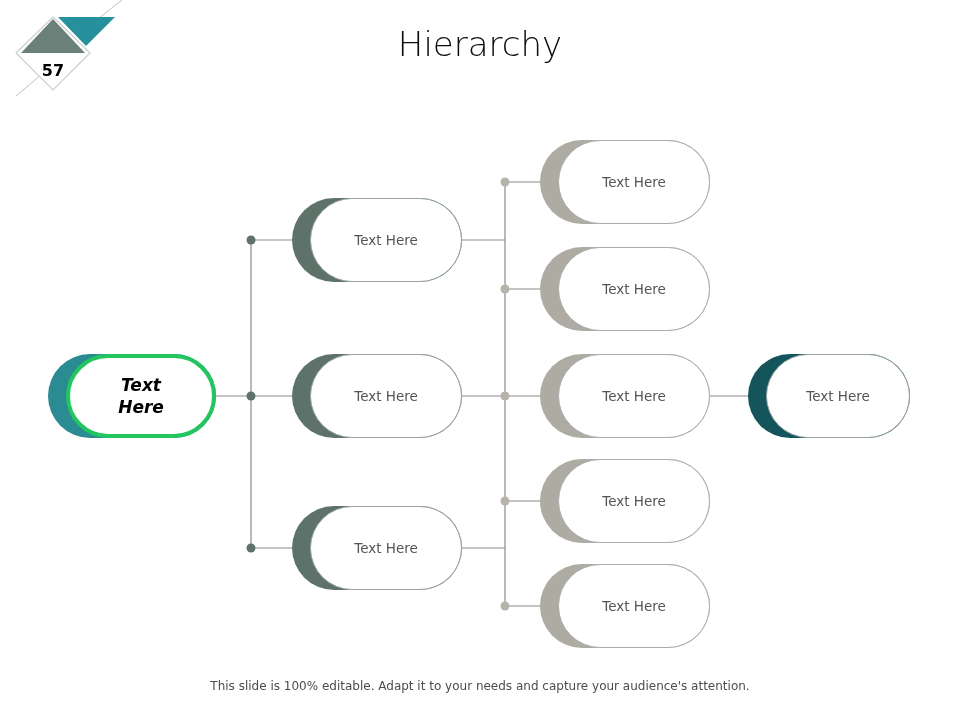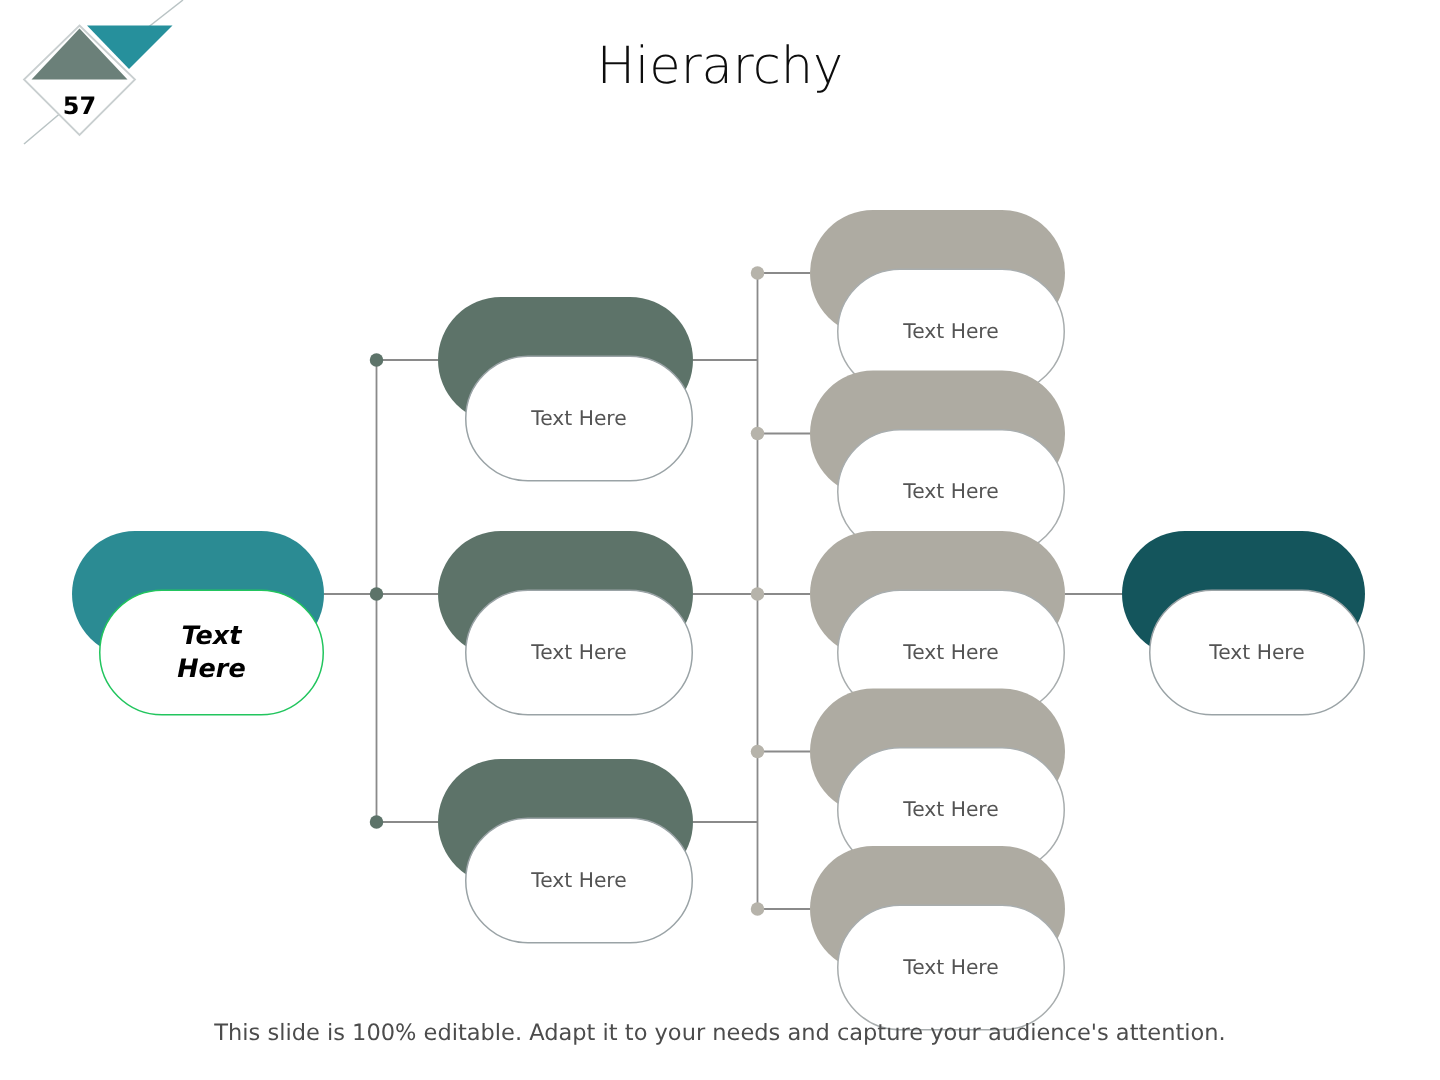--- a/index.html
+++ b/index.html
@@ -73,33 +73,32 @@
   .node .pill {
     position: absolute;
     top: 0;
     height: 100%;
     border-radius: 999px;
     background: #ffffff;
     display: flex;
     align-items: center;
     justify-content: center;
     box-sizing: border-box;
-    margin-top: 39px;
   }
   .node .label {
     text-align: center;
     white-space: pre-line;
   }
 
   
   #node-root { left: 48px; top: 354px; width: 168px; height: 84px; }
   #node-root .shadow { background: #2b8b93; }
   #node-root .pill {
     left: 18px; width: 150px;
-    border: 1px solid #22c55e;
+    border: 4px solid #22c55e;
   }
   #node-root .label {
     font-family: "DejaVu Sans", sans-serif;
     font-weight: bold;
     font-style: italic;
     font-size: 17px;
     line-height: 22px;
     color: #000000;
   }
 
@@ -146,21 +145,21 @@
   }
 
   
   #footer-note {
     position: absolute;
     left: 0;
     top: 679px;
     width: 960px;
     text-align: center;
     font-family: "DejaVu Sans", sans-serif;
-    font-size: 15px;
+    font-size: 12px;
     color: #4c4c4c;
   }
 </style>
 </head>
 <body>
 
 <div id="logo-mark">
   <svg width="115" height="100" viewBox="0 0 115 100" xmlns="http://www.w3.org/2000/svg">
 
     <line x1="78" y1="25" x2="110" y2="0" stroke="#b9c3c4" stroke-width="1"></line>

